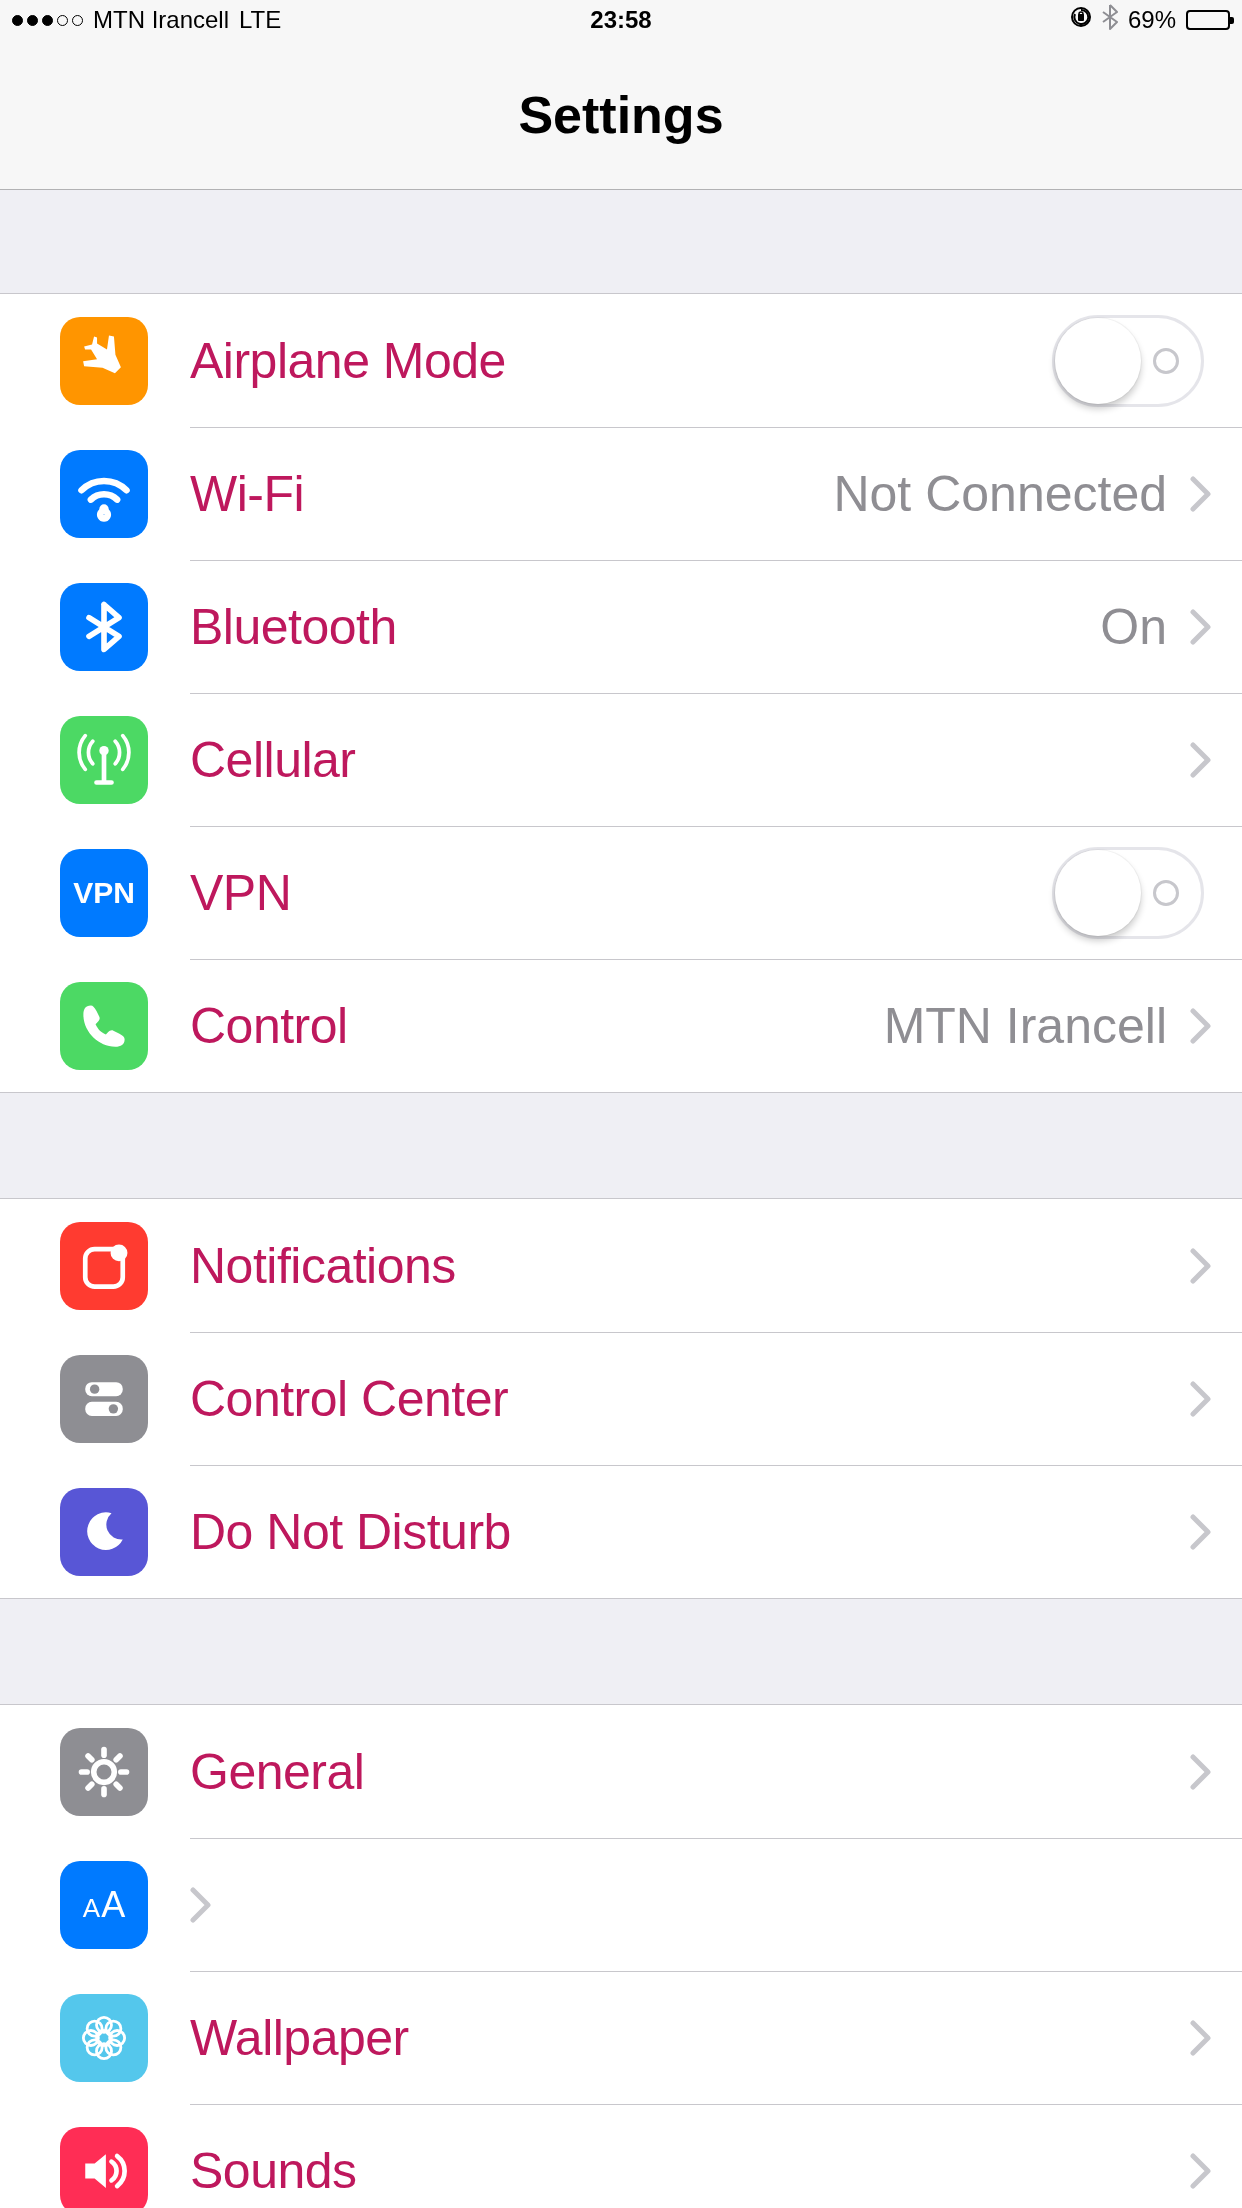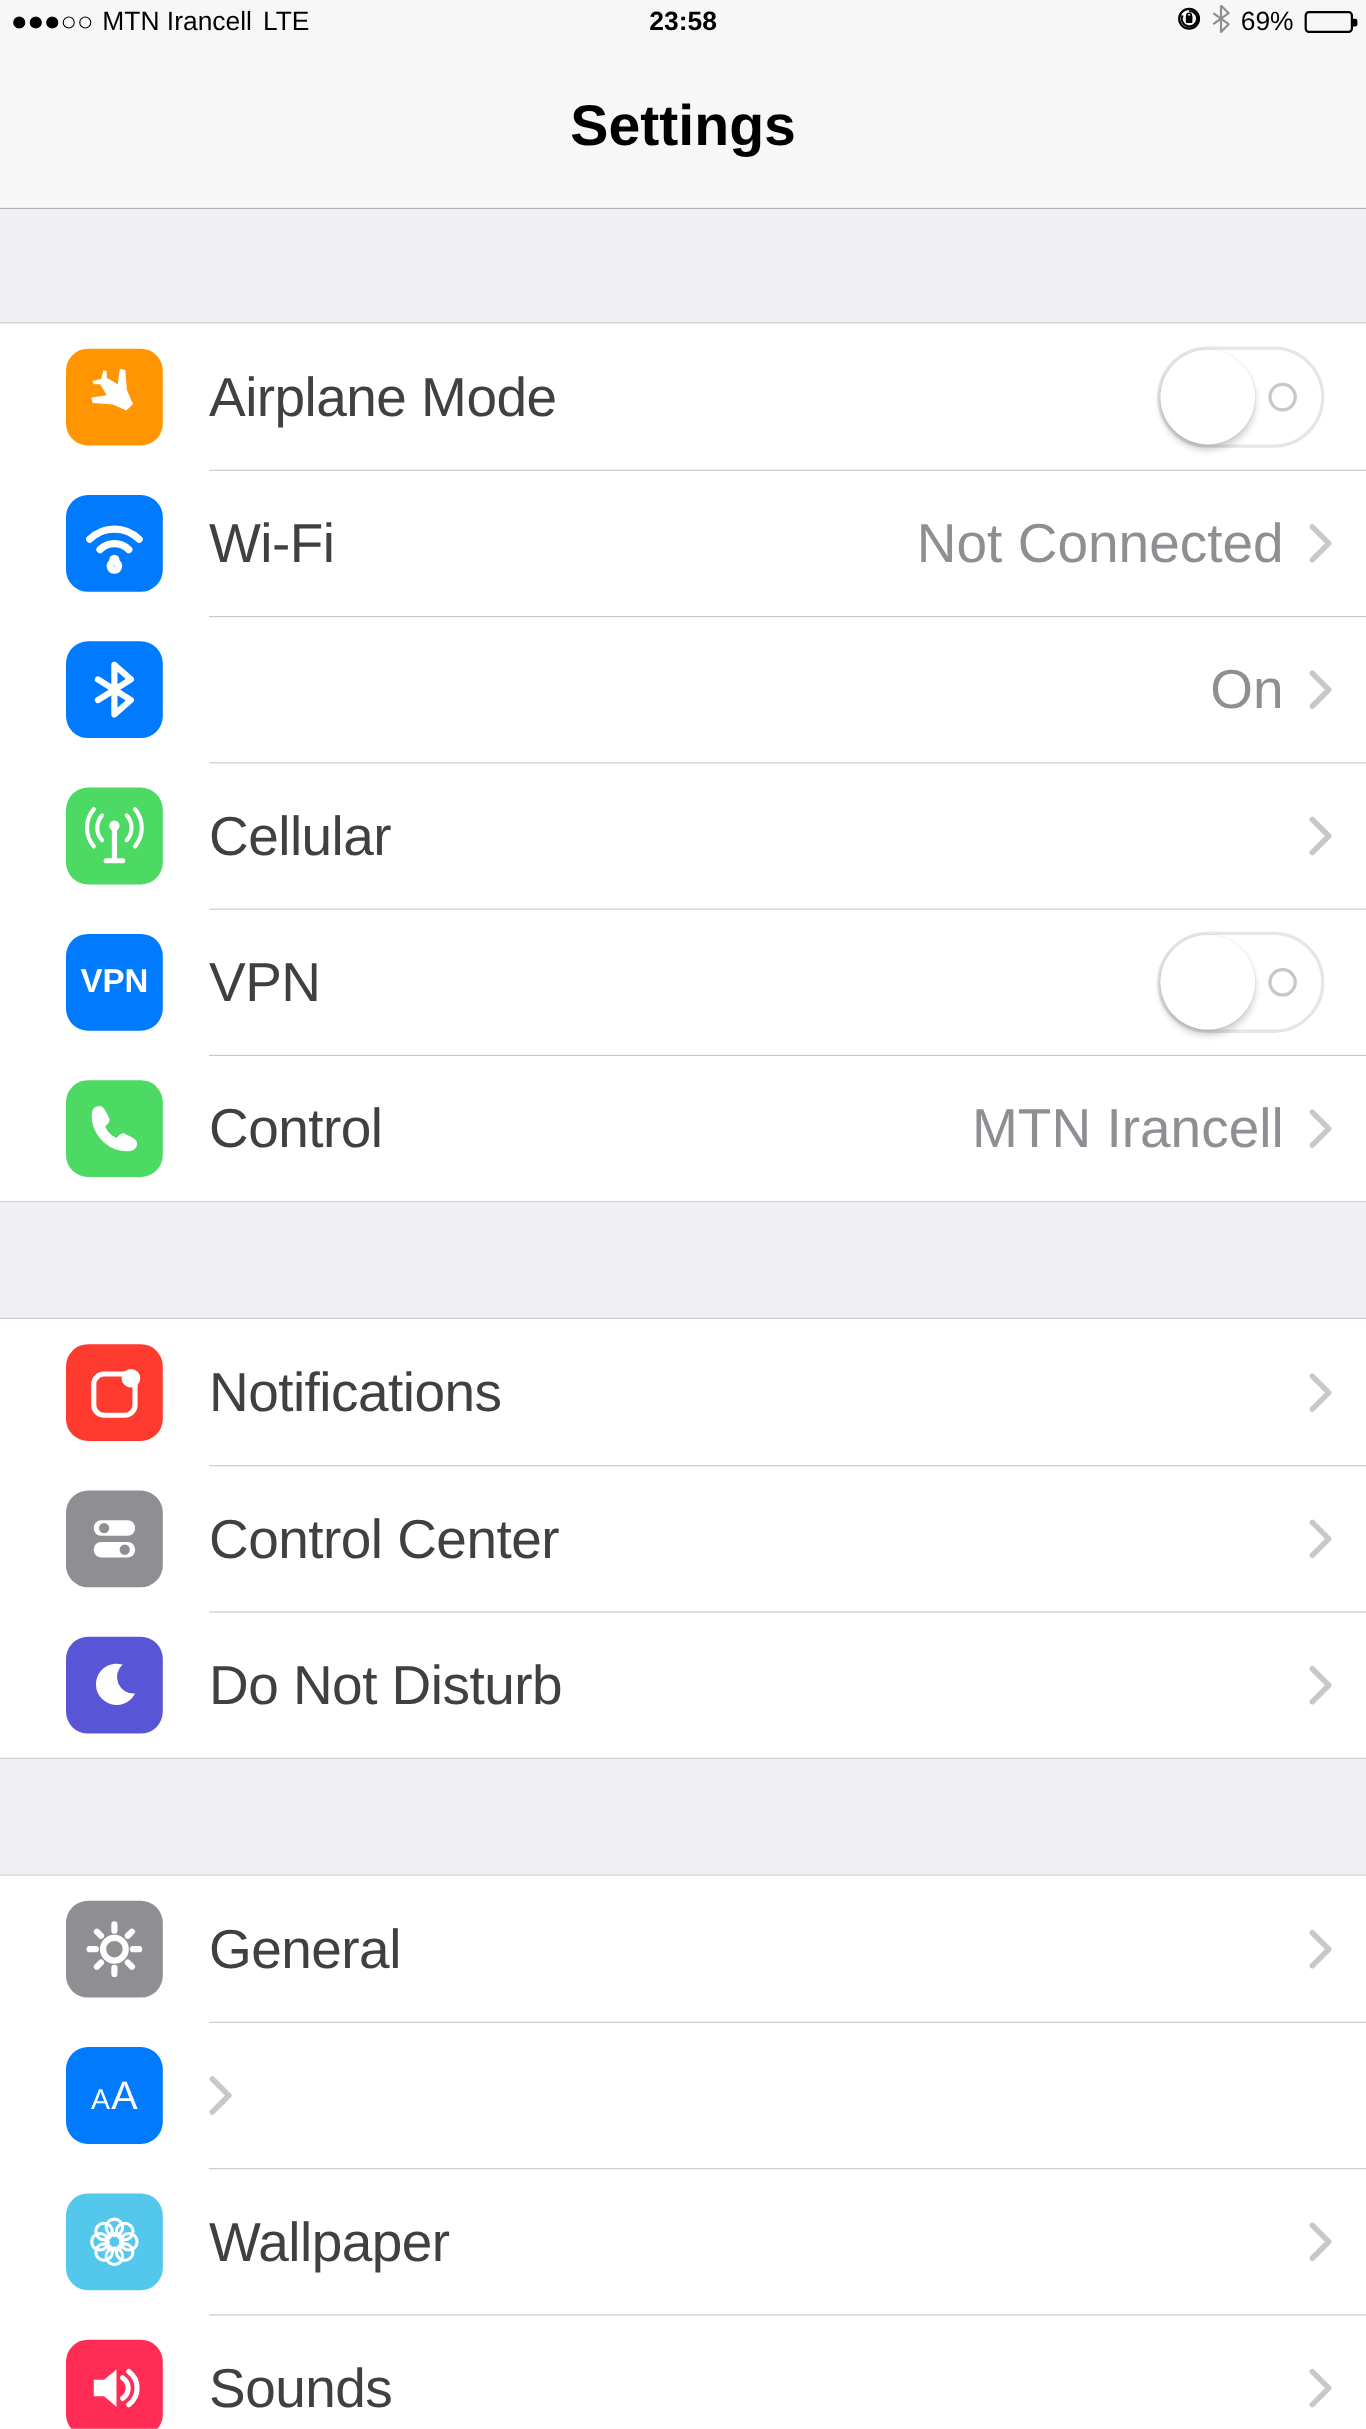--- a/index.html
+++ b/index.html
@@ -74,21 +74,21 @@
     }
     .row-body {
       flex: 1;
       display: flex;
       align-items: center;
       justify-content: space-between;
       padding-right: 30px;
       height: 100%;
       margin-left: 42px;
     }
-    .row-label { font-size: 50px; color: #404040; letter-spacing: -0.5px; }
+    .row-label { font-size: 50px; color: #be185d; letter-spacing: -0.5px; }
     .row-detail { font-size: 50px; color: #8f8e93; margin-left: auto; margin-right: 23px; }
     .chevron {
       width: 22px; height: 36px;
     }
     .chevron svg { display: block; }
 
     .toggle {
       width: 152px; height: 92px;
       border-radius: 46px;
       background: #fff;
@@ -201,20 +201,21 @@
         </span>
     </div>
   </div>
   <div class="row">
     <div class="icon-box bg-blue">
       <svg class="icon-svg" viewBox="0 0 64 64">
           <path d="M32 8 L32 56 L48 42 L16 22 M32 8 L48 22 L16 42" fill="none" stroke="#fff" stroke-width="6" stroke-linejoin="round" stroke-linecap="round"></path>
         </svg>
     </div>
     <div class="row-body">
+      <span class="row-label">Bluetooth</span>
       <span class="row-detail">On</span>
       <span class="chevron">
           <svg viewBox="0 0 22 36">
             <path d="M3 3 L18 18 L3 33" fill="none" stroke="#c7c7cc" stroke-width="5" stroke-linecap="round" stroke-linejoin="round"></path>
           </svg>
         </span>
     </div>
   </div>
   <div class="row">
     <div class="icon-box bg-green">

